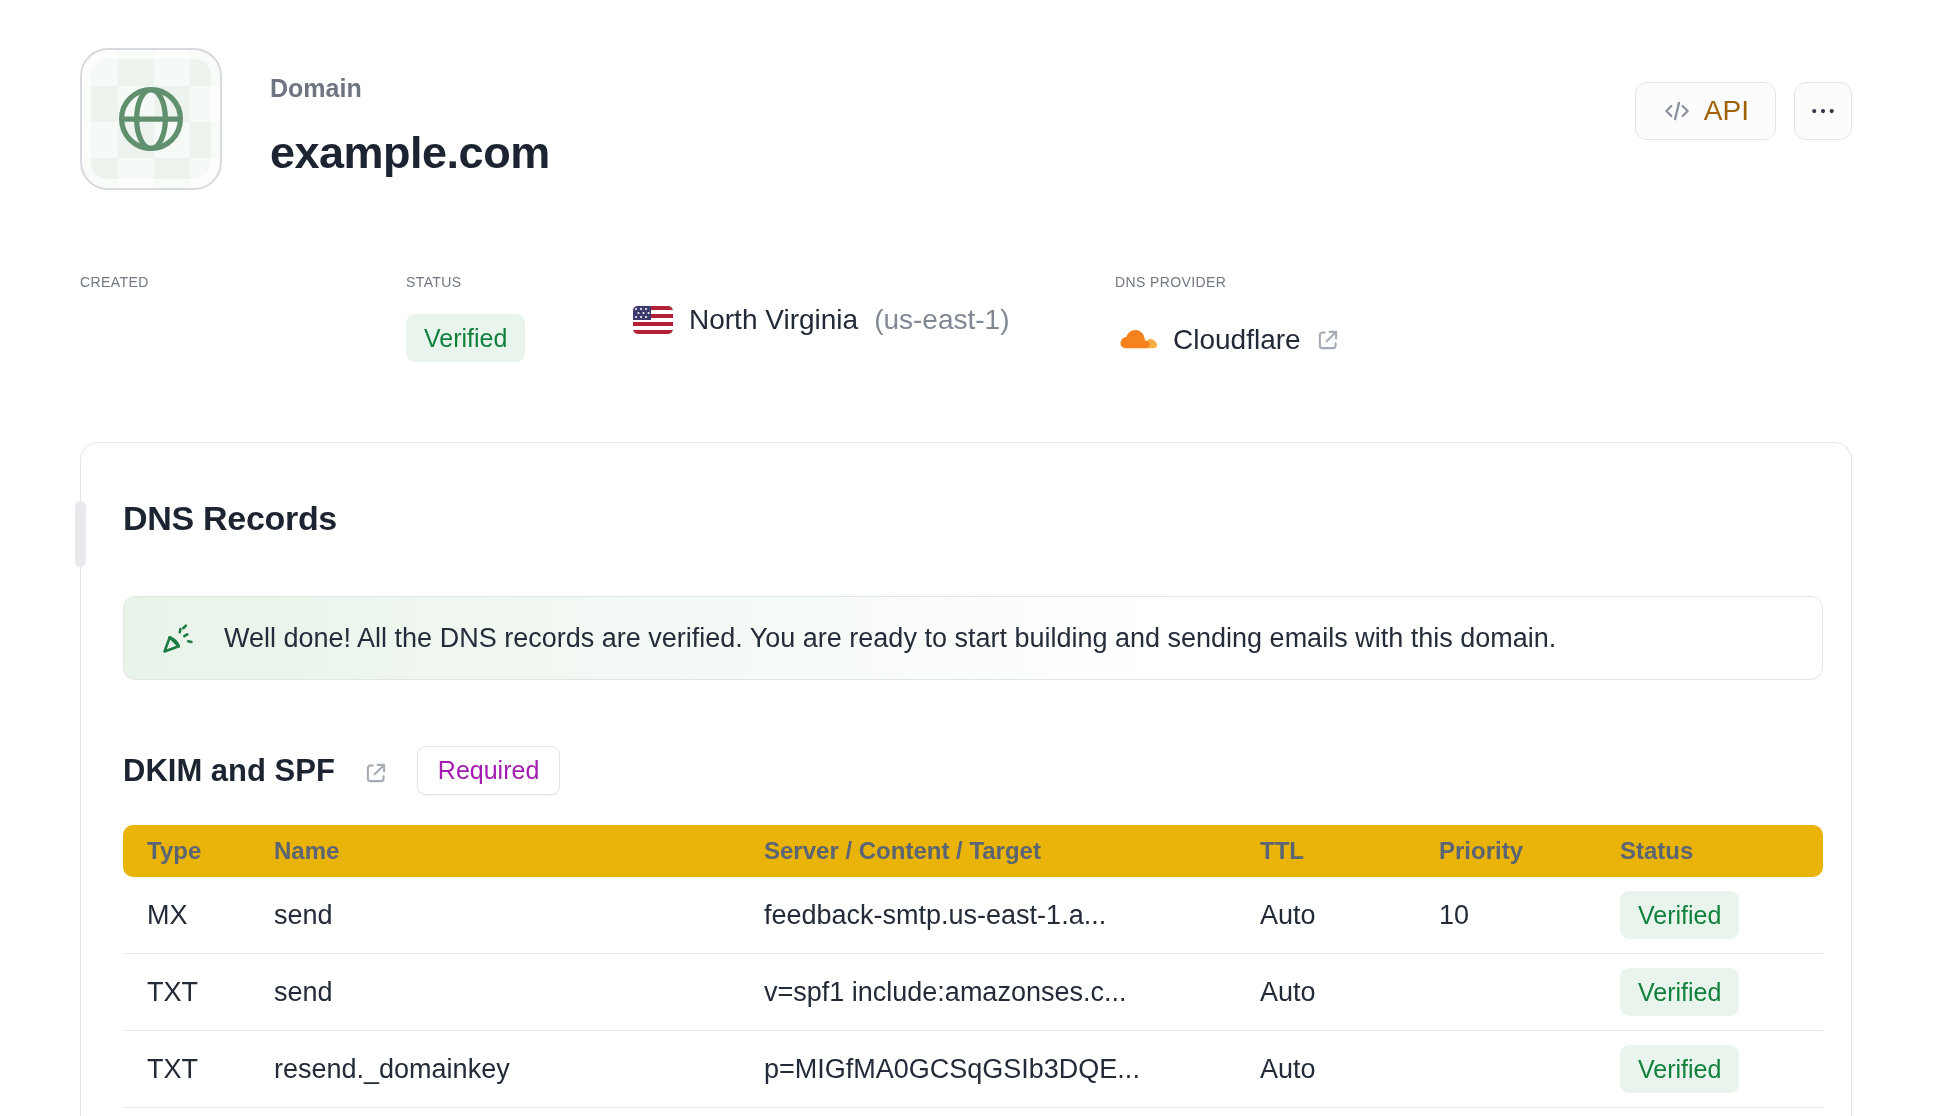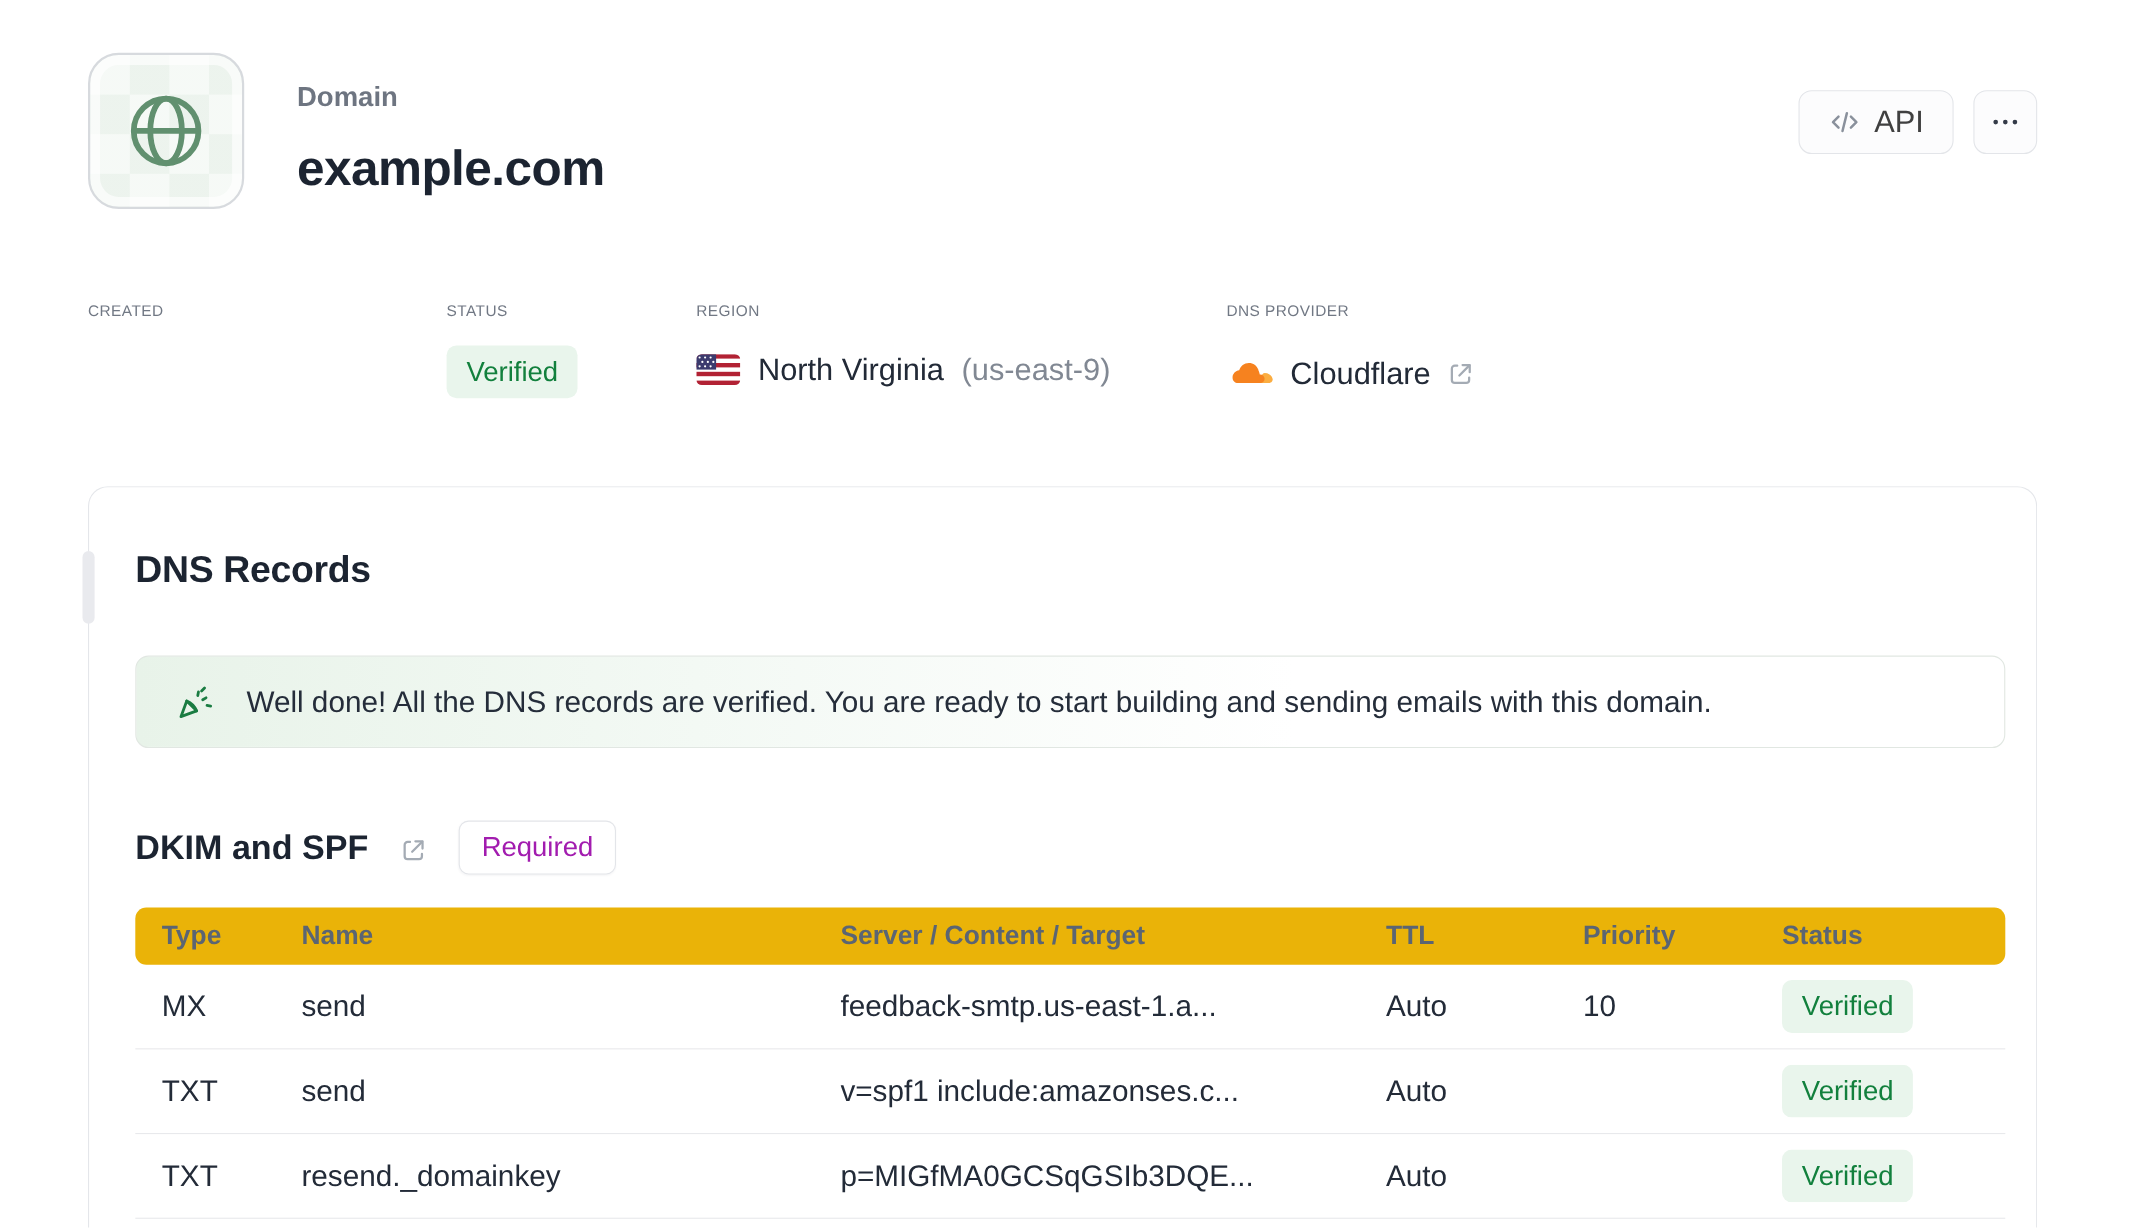--- a/index.html
+++ b/index.html
@@ -17,21 +17,21 @@
     background-size:100% 100%, 72px 72px;
     box-shadow: inset 0 0 0 9px rgba(255,255,255,.65);
     display:flex; align-items:center; justify-content:center; flex:0 0 auto; }
   .domain-tile svg { width:84px; height:84px; }
   .header-text { margin-left:48px; padding-top:26px; }
   .domain-label { font-size:25px; font-weight:600; color:#6e7581; }
   .domain-title { font-size:45px; font-weight:700; color:#1c2431; letter-spacing:-.5px; margin-top:24px; }
   .header-actions { margin-left:auto; margin-top:34px; display:flex; gap:18px; align-items:center; }
   .btn { display:flex; align-items:center; gap:12px; height:58px; padding:0 26px;
     border:1px solid #e3e5e9; border-radius:12px; background:#fcfcfd; cursor:pointer;
-    font-size:28px; color:#404040; font-family:inherit; }
+    font-size:28px; color:#a16207; font-family:inherit; }
   .btn svg { width:30px; height:30px; }
   .btn.icon-only { width:58px; padding:0; justify-content:center; }
 
   
   .meta { display:flex; margin-top:84px; }
   .meta-col { }
   .meta-col.created { width:326px; }
   .meta-col.status  { width:227px; }
   .meta-col.region  { width:482px; }
   .meta-label { font-size:14px; font-weight:500; color:#717884; letter-spacing:.4px; }
@@ -119,21 +119,20 @@
     <div class="meta-col created">
       <div class="meta-label">CREATED</div>
     </div>
     <div class="meta-col status">
       <div class="meta-label">STATUS</div>
       <div class="meta-value">
         <span class="badge-green">Verified</span>
       </div>
     </div>
     <div class="meta-col region">
-      <div class="meta-label">REGION</div>
       <div class="meta-value">
         <svg class="flag" viewBox="0 0 40 28">
           <rect width="40" height="28" fill="#ffffff"></rect>
           <g fill="#b22234">
             <rect y="0" width="40" height="4"></rect>
               <rect y="8" width="40" height="4"></rect>
             <rect y="16" width="40" height="4"></rect>
               <rect y="24" width="40" height="4"></rect>
           </g>
           <rect width="18" height="14" fill="#3c3b6e"></rect>
@@ -143,21 +142,21 @@
               <circle cx="13" cy="3" r="1"></circle>
             <circle cx="5.5" cy="7" r="1"></circle>
               <circle cx="10.5" cy="7" r="1"></circle>
               <circle cx="15.5" cy="7" r="1"></circle>
             <circle cx="3" cy="11" r="1"></circle>
               <circle cx="8" cy="11" r="1"></circle>
               <circle cx="13" cy="11" r="1"></circle>
           </g>
         </svg>
         <span>North Virginia</span>
-        <span class="muted">(us-east-9)</span>
+        <span class="muted">(us-east-1)</span>
       </div>
     </div>
     <div class="meta-col provider">
       <div class="meta-label">DNS PROVIDER</div>
       <div class="meta-value provider-link">
         <svg class="cf-icon" viewBox="0 0 48 26">
           <path fill="#fbad41" d="M38 12c4 0 7.2 2.7 7.8 6.3.1 1-.5 3.7-4.3 3.7h-8l2-8.6c.8-.9 1.6-1.4 2.5-1.4z"></path>
           <path fill="#f6821f" d="M31.5 8.6C30.2 4.7 26.5 2 22.2 2c-4.6 0-8.5 3.1-9.6 7.4C9.1 9.8 6 12.8 6 16.6 6 19.6 8.4 22 11.4 22h22.1c2.4 0 4.3-1.9 4.3-4.2 0-2.4-2-4.3-4.4-4.3-.1 0-.3 0-.4 0-.3-2.4-1.6-4.1-1.5-4.9z"></path>
         </svg>
         <span>Cloudflare</span>

